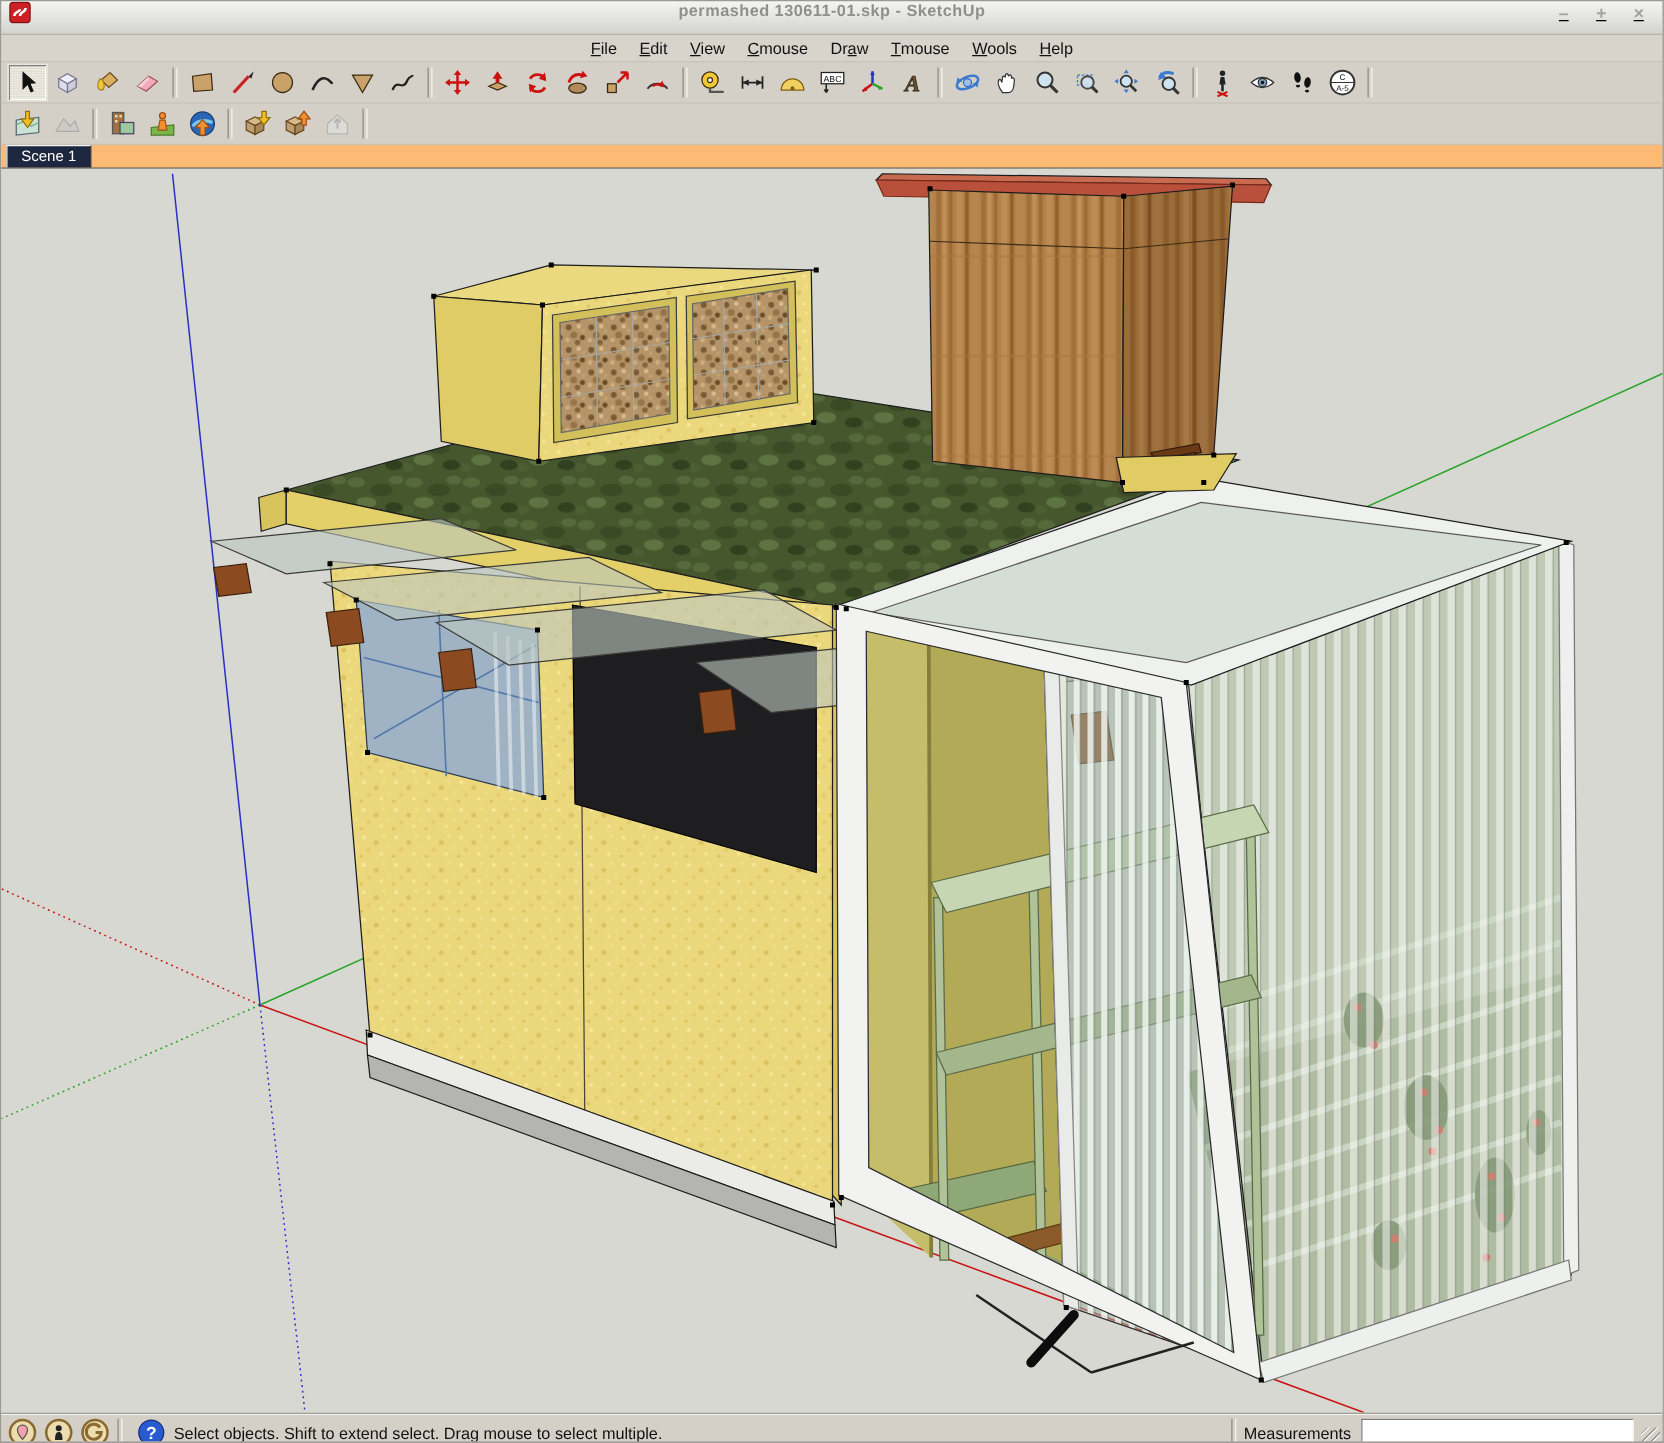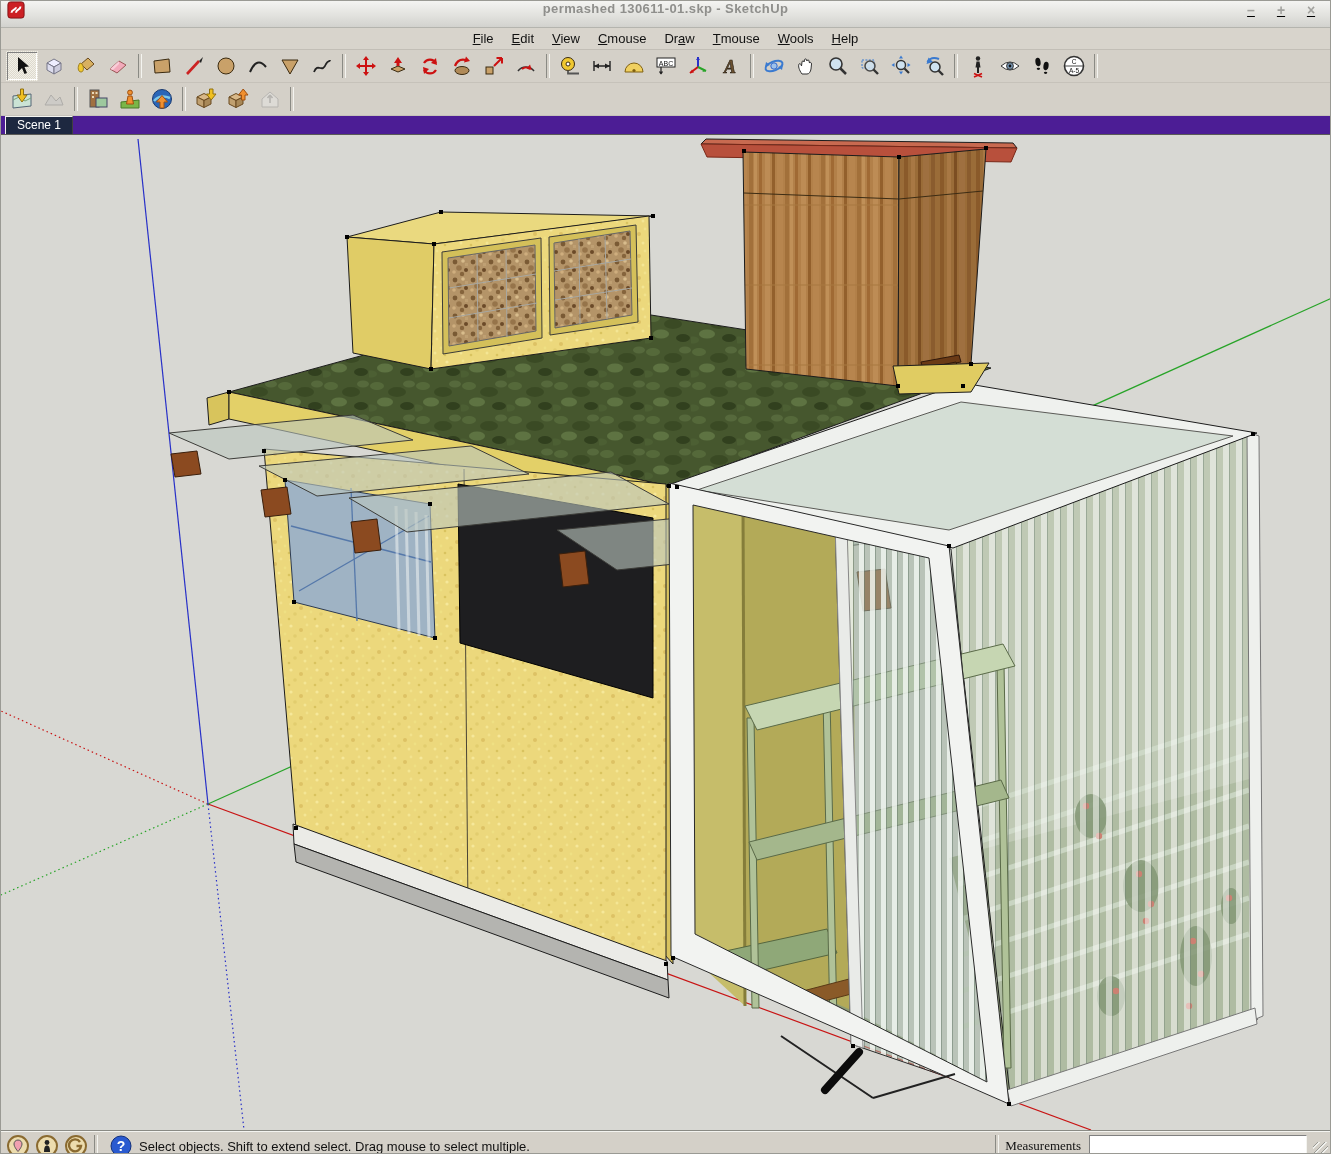--- a/index.html
+++ b/index.html
@@ -23,34 +23,34 @@
   .toolbar{height:32px;display:flex;align-items:center;background:#d4d0c8;padding-left:5px;
     border-bottom:1px solid #c6c2ba;}
   .tbtn{width:30px;height:28px;display:flex;align-items:center;justify-content:center;
     border:1px solid transparent;}
   .tbtn svg{width:24px;height:24px;}
   .tbtn.pressed{background-color:#e9e7dd;background-image:conic-gradient(#f2f0e8 25%,#ddd9cd 25% 50%,#f2f0e8 50% 75%,#ddd9cd 75%);
     background-size:2px 2px;box-shadow:inset 1px 1px 0 #808080,inset -1px -1px 0 #fff;}
   .tbtn.disabled{opacity:.5;filter:grayscale(.8);}
   .tsep{width:2px;height:24px;margin:0 4px;border-left:1px solid #8a8a84;border-right:1px solid #f4f4f0;}
   
-  .scenebar{height:18px;background:#4c1d95;display:flex;align-items:center;border-bottom:1px solid #5a5a56;}
+  .scenebar{height:18px;background:#fdba74;display:flex;align-items:center;border-bottom:1px solid #5a5a56;}
   .scene-tab{margin-left:4px;padding:1px 11px 2px;background:#1d2840;color:#fff;font-size:12px;
     border-left:1px solid #f4f4f0;border-top:1px solid #f4f4f0;border-right:1px solid #404040;}
   
   .viewport{height:995px;background:#d8d8d3;position:relative;}
   .viewport svg{display:block;}
   
   .statusbar{height:30px;background:#d4d0c8;display:flex;align-items:center;
     border-top:1px solid #8a8a84;box-shadow:inset 0 1px 0 #f4f4f0;font-size:13px;color:#111;}
   .sb-icon{width:24px;height:24px;margin-left:5px;}
   .sb-sep{width:2px;height:22px;margin:0 6px;border-left:1px solid #8a8a84;border-right:1px solid #f4f4f0;}
   .sb-hint{margin-left:6px;}
   .sb-right{margin-left:auto;display:flex;align-items:center;}
-  .sb-meas-label{margin-right:8px;font-family:Liberation Serif, serif;}
+  .sb-meas-label{margin-right:8px;}
   .sb-meas-input{width:208px;height:20px;background:#fff;border:1px solid;
     border-color:#808080 #f4f4f0 #f4f4f0 #808080;font-size:12px;padding:0 4px;}
   .sb-grip{width:15px;height:15px;margin:0 2px 0 6px;align-self:flex-end;
     background:repeating-linear-gradient(135deg,transparent 0 3px,#9a9a94 3px 4px,#f0f0ec 4px 5px);}
 </style>
 </head>
 <body>
 
 <div class="window">
 

